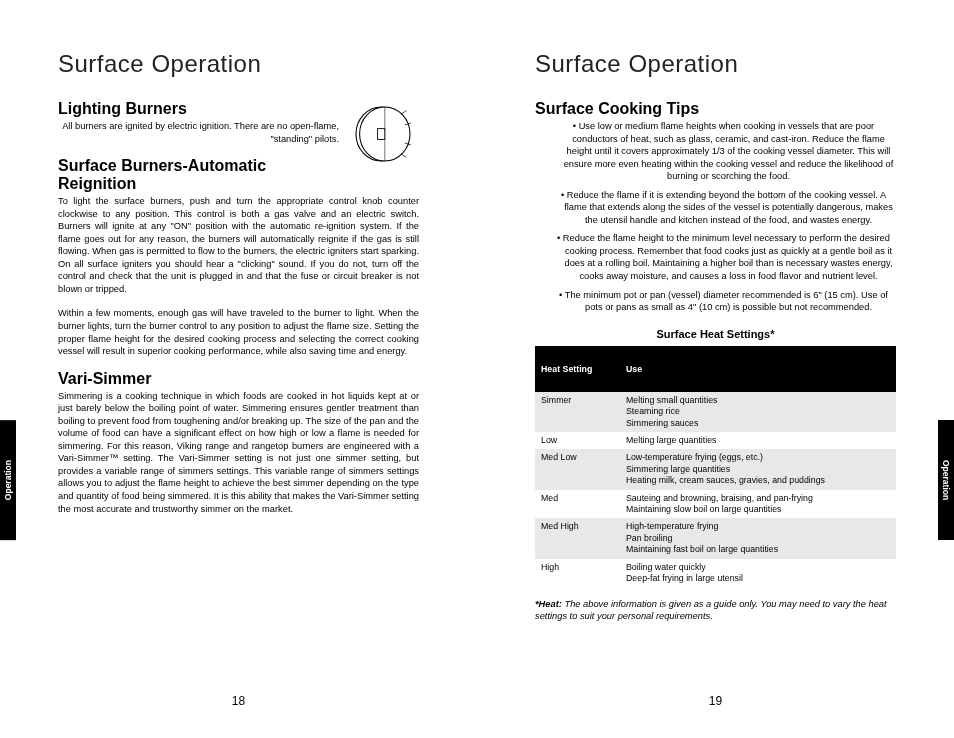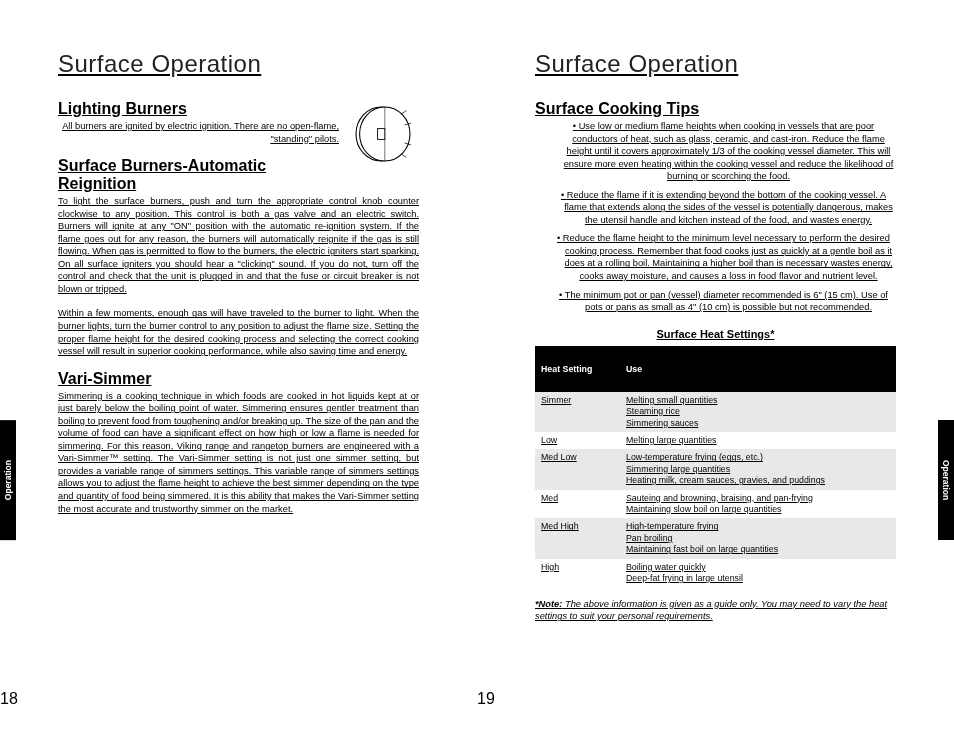--- a/index.html
+++ b/index.html
@@ -9,21 +9,20 @@
     background: #fff;
     font-family: Arial, Helvetica, sans-serif;
     color: #000;
     position: relative;
     overflow: hidden;
   }
   .spread {
     display: flex;
     width: 100%;
     height: 100%;
-    text-decoration: underline;
   }
   .page {
     width: 50%;
     height: 100%;
     padding: 50px 58px 40px 58px;
     position: relative;
   }
   .page-title {
     font-size: 24px;
     font-weight: 300;
@@ -64,23 +63,24 @@
   }
   .side-tab.left { left: 0; }
   .side-tab.right {
     right: 0;
     transform: none;
     writing-mode: vertical-rl;
   }
   .page-number {
     position: absolute;
     bottom: 30px;
-    font-size: 16px;
+    font-size: 12px;
     width: 100%;
     left: 0;
+    text-align: center;
   }
   .bullets {
     font-size: 9.3px;
     line-height: 1.35;
     padding-left: 16px;
     margin-bottom: 14px;
   }
   .bullets li { margin-bottom: 6px; text-indent: -10px; padding-left: 10px; list-style: none; text-align: center;}
   .bullets li::before { content: "• "; }
   .table-title {
@@ -190,19 +190,19 @@
             <td>High-temperature frying<br>Pan broiling<br>Maintaining fast boil on large quantities</td>
           </tr>
           <tr>
             <td>High</td>
             <td>Boiling water quickly<br>Deep-fat frying in large utensil</td>
           </tr>
         </tbody>
     </table>
 
     <div class="note">
-      <b>*Note:</b><span> The above information is given as a guide only. You may need to vary the heat settings to suit your personal requirements.</span>
+      <b>*Heat:</b><span> The above information is given as a guide only. You may need to vary the heat settings to suit your personal requirements.</span>
     </div>
 
     <div class="page-number">19</div>
   </div>
 
 </div>
 
 </body></html>

